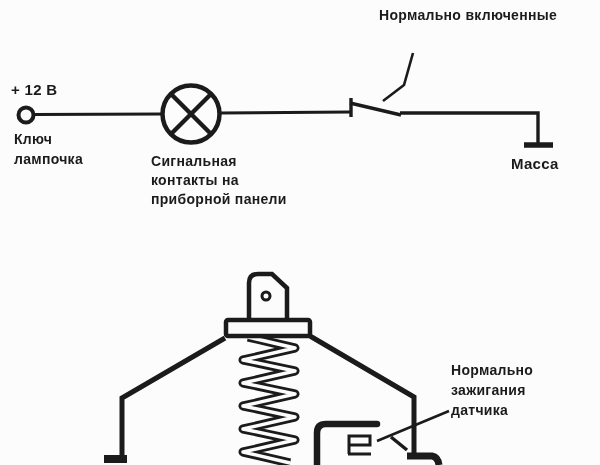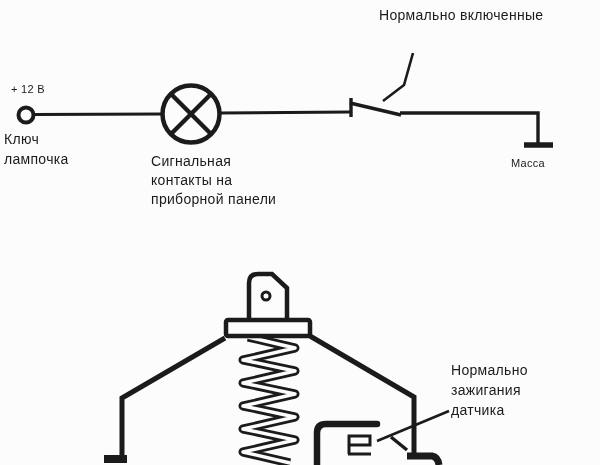--- a/index.html
+++ b/index.html
@@ -10,27 +10,27 @@
     width: 600px; height: 465px;
     background: var(--paper);
     overflow: hidden;
   }
   .stage svg { position: absolute; left: 0; top: 0; }
   .artline { stroke: var(--ink); fill: none; }
   .filled  { stroke: var(--ink); fill: var(--paper); }
   .label {
     position: absolute;
     color: var(--ink);
-    font-weight: 400;
+    font-weight: 700;
     font-size: 14px;
     line-height: 19px;
     letter-spacing: 0.3px;
     white-space: nowrap;
   }
-  .label.big { font-size: 11px; }
+  .label.big { font-size: 15px; }
   .label.lh20 { line-height: 20px; }
 </style>
 </head>
 <body>
 
 <div class="stage">
 
   <svg width="600" height="465" viewBox="0 0 600 465">
 
     <g>
@@ -86,21 +86,21 @@
         <path d="M317,466 L317,433 Q317,424 326,424 L377,424" stroke-width="6.5" stroke-linecap="round" class="artline"></path>
         <path d="M349,454 L349,436 L370,436 L370,445 L349,445 M348,454 L371,454" stroke-width="3" class="artline"></path>
       </g>
 
       <line x1="377" y1="441" x2="449" y2="411" stroke-width="2.6" class="artline"></line>
     </g>
   </svg>
 
   <div class="label big" style="left:11px; top:80px;">+ 12 В</div>
 
-  <div class="label lh20" style="left:4px; top:129px;">
+  <div class="label lh20" style="left:14px; top:129px;">
     <div>Ключ</div>
     <div>лампочка</div>
   </div>
 
   <div class="label" style="left:151px; top:152px;">
     <div>Сигнальная</div>
     <div>контакты на</div>
     <div>приборной панели</div>
   </div>
 

